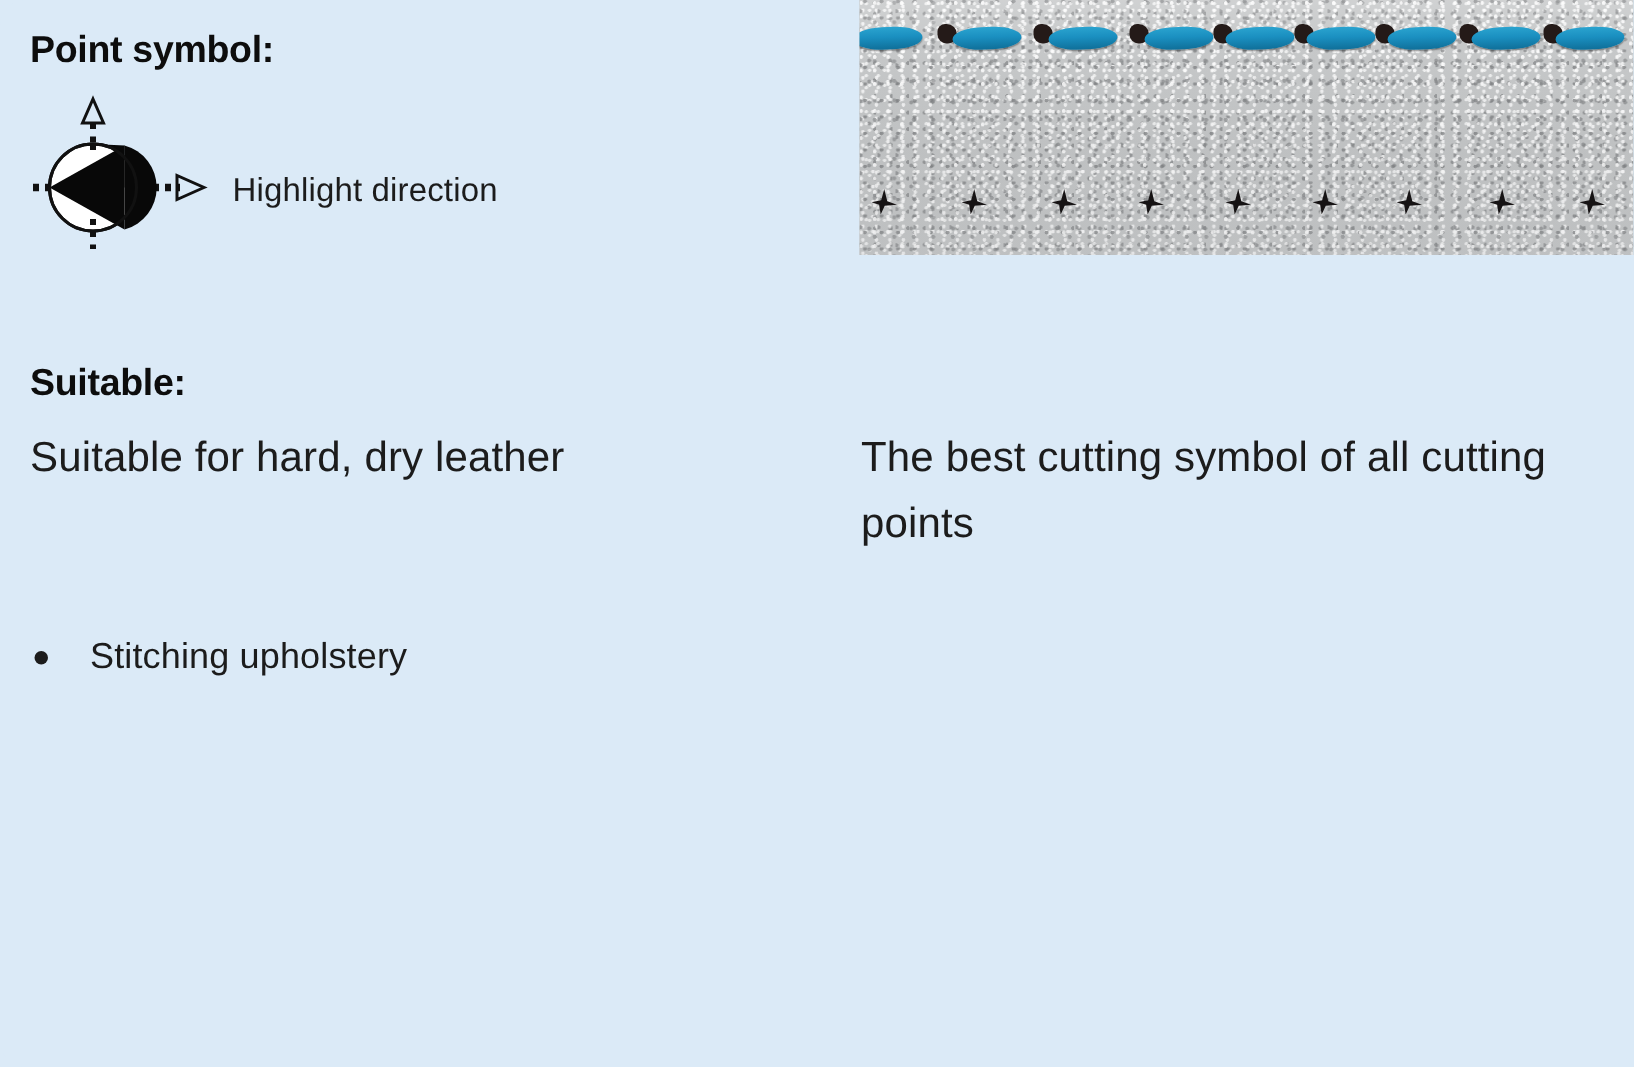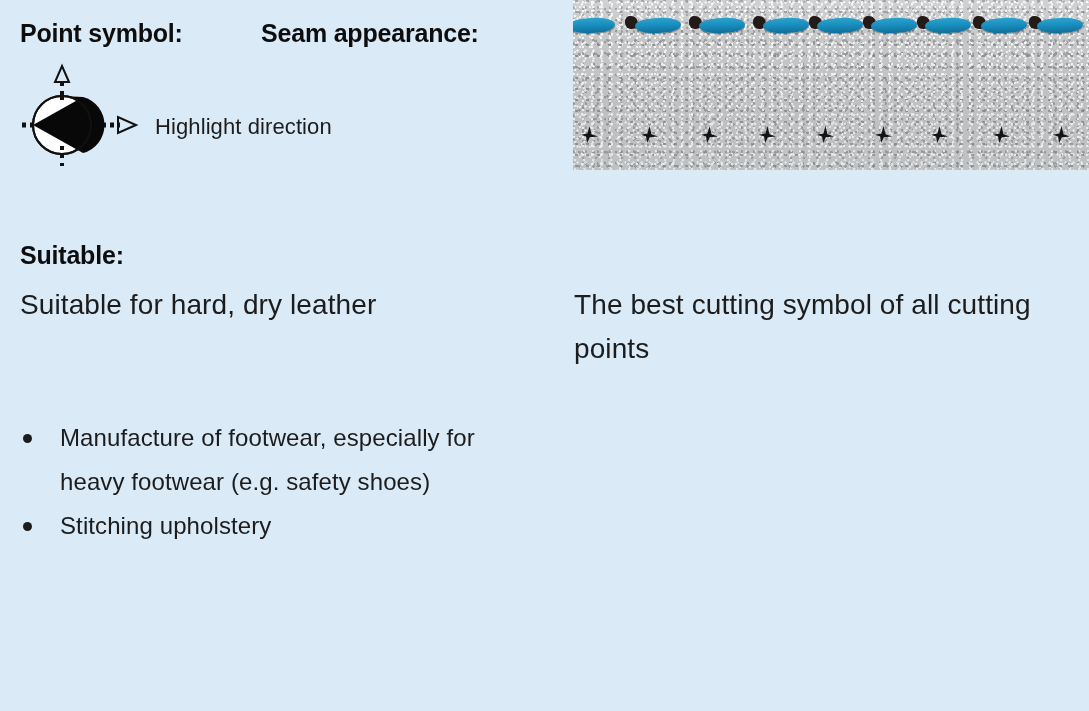--- a/index.html
+++ b/index.html
@@ -195,21 +195,20 @@
       <span class="hole" style="left:186px;"></span>
       <span class="hole" style="left:244px;"></span>
       <span class="hole" style="left:302px;"></span>
       <span class="hole" style="left:358px;"></span>
       <span class="hole" style="left:420px;"></span>
       <span class="hole" style="left:480px;"></span>
     </div>
   </div>
 
   <div class="h-bold" id="hd-point">Point symbol:</div>
-  <div class="h-bold" id="hd-seam">Seam appearance:</div>
 
   <div class="point-symbol">
     <svg width="120" height="110" viewBox="0 0 120 110">
 
       <line x1="42" y1="22" x2="42" y2="106" stroke="#111" stroke-width="4" stroke-dasharray="4 5" fill="none"></line>
 
       <polygon points="42,6 49,22 35,22" fill="none" stroke="#111" stroke-width="2"></polygon>
 
       <line x1="2" y1="65" x2="100" y2="65" stroke="#111" stroke-width="5" stroke-dasharray="4 4" fill="none"></line>
 
@@ -227,24 +226,20 @@
       <line x1="42" y1="86" x2="42" y2="94" stroke="#111" stroke-width="4" stroke-dasharray="4 5"></line>
     </svg>
   </div>
 
   <div class="body-text" id="txt-threading">Highlight direction</div>
 
   <div class="h-bold" id="hd-mat">Suitable:</div>
   <div class="body-text" id="txt-materials">Suitable for hard, dry leather</div>
 
   <ul class="bullets">
-    <li>
-      <span class="dot"></span>
-      <span>Manufacture of footwear, especially for heavy footwear (e.g. safety shoes)</span>
-    </li>
     <li>
       <span class="dot"></span>
       <span>Stitching upholstery</span>
     </li>
   </ul>
 
   <div class="body-text" id="txt-highlight">The best cutting symbol of all cutting points</div>
 
 </div>
 

